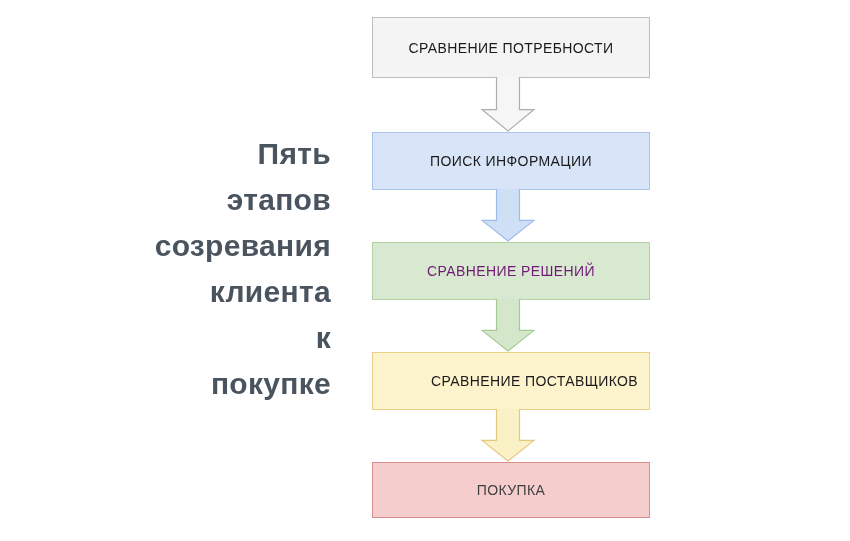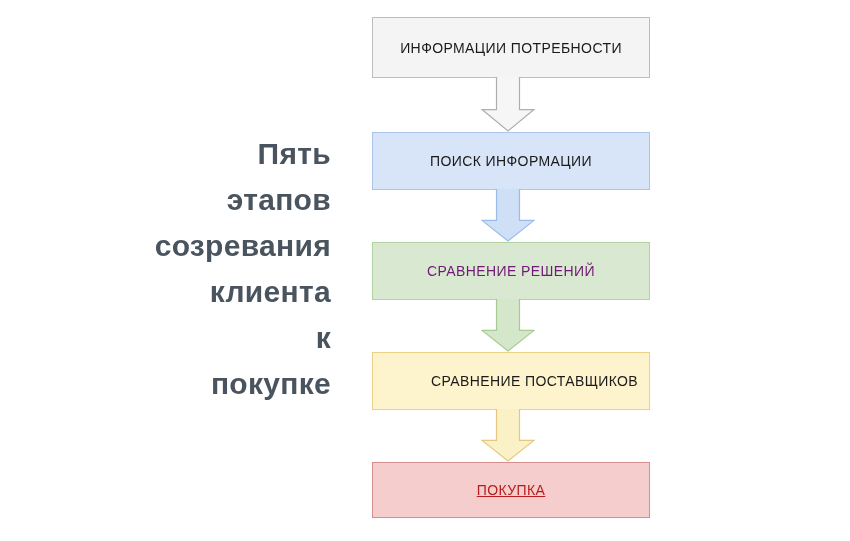--- a/index.html
+++ b/index.html
@@ -36,21 +36,21 @@
 <div class="canvas">
 
   <div class="title" style="color: rgb(74, 84, 94);">Пять
 этапов
 созревания
 клиента
 к
 покупке</div>
 
   <div class="box box1" style="background-color: rgb(244, 244, 244); border-color: rgb(189, 189, 189);">
-    <span style="color: rgb(26, 26, 26);">ИНФОРМАЦИИ ПОТРЕБНОСТИ</span>
+    <span style="color: rgb(26, 26, 26);">СРАВНЕНИЕ ПОТРЕБНОСТИ</span>
   </div>
 
   <div class="arrow arrow1">
     <svg viewBox="0 0 54 54" preserveAspectRatio="none">
       <path d="M15.5 -2 L15.5 32 L1 32 L27 53 L53 32 L38.5 32 L38.5 -2" style="fill: rgb(246, 246, 246); stroke: rgb(174, 174, 174);"></path>
     </svg>
   </div>
 
   <div class="box box2" style="background-color: rgb(216, 228, 247); border-color: rgb(170, 196, 234);">
     <span style="color: rgb(26, 26, 26);">ПОИСК ИНФОРМАЦИИ</span>
@@ -76,16 +76,16 @@
     <span style="color: rgb(26, 26, 26); margin-left: 47px;">СРАВНЕНИЕ ПОСТАВЩИКОВ</span>
   </div>
 
   <div class="arrow arrow4">
     <svg viewBox="0 0 54 54" preserveAspectRatio="none">
       <path d="M15.5 -2 L15.5 32 L1 32 L27 53 L53 32 L38.5 32 L38.5 -2" style="fill: rgb(251, 241, 199); stroke: rgb(229, 199, 127);"></path>
     </svg>
   </div>
 
   <div class="box box5" style="background-color: rgb(246, 205, 205); border-color: rgb(214, 142, 142);">
-    <span style="color: #b91c1c; text-decoration: underline;">ПОКУПКА</span>
+    <span style="color: #404040;">ПОКУПКА</span>
   </div>
 
 </div>
 
 </body></html>

